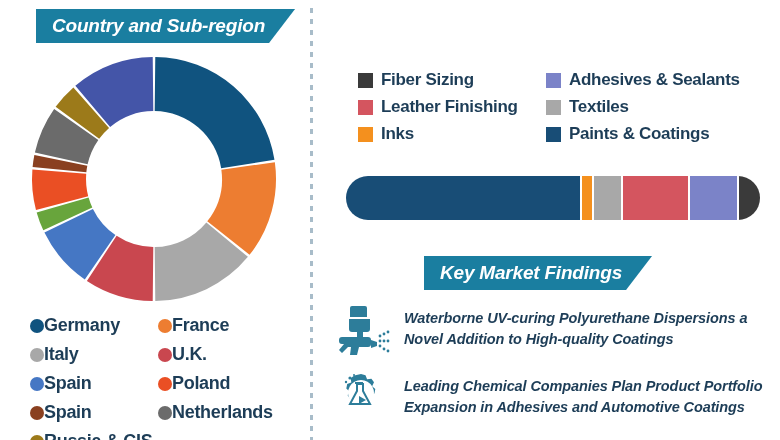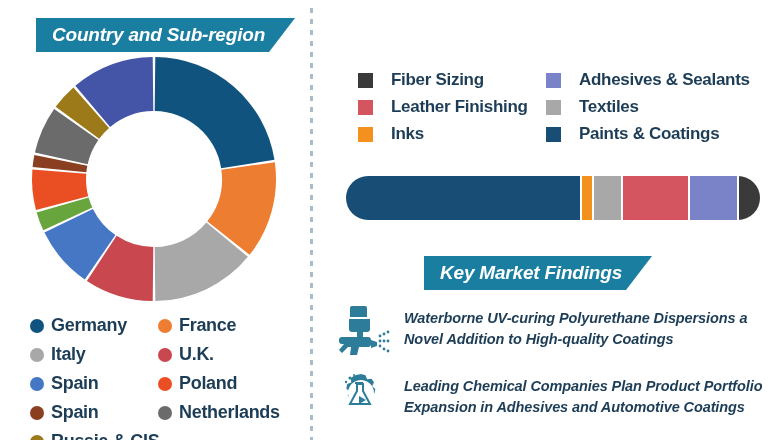--- a/index.html
+++ b/index.html
@@ -24,21 +24,21 @@
   }
   .banner-text {
     color: #ffffff;
     font-size: 19px;
     font-weight: bold;
     font-style: italic;
     letter-spacing: -0.2px;
     white-space: nowrap;
   }
 
-  #banner-country { left: 36px; top: 18px; }
+  #banner-country { left: 36px; top: 9px; }
   #banner-application { left: 474px; top: 7px; }
   #banner-findings { left: 424px; top: 256px; }
 
   
   #divider {
     position: absolute;
     left: 310px; top: 8px;
     width: 3px; height: 432px;
     background-image: linear-gradient(to bottom, #a8bcc9 0 5px, rgba(255,255,255,0) 5px 11px);
     background-size: 3px 11px;
@@ -54,21 +54,21 @@
 
   
   #country-legend {
     position: absolute;
     left: 30px; top: 312px;
     width: 276px;
     display: grid;
     grid-template-columns: 128px 148px;
     row-gap: 2px;
   }
-  .clg-item { display: flex; align-items: center; gap: 7px; height: 27px; }
+  .clg-item { display: flex; align-items: center; height: 27px; }
   .clg-dot {
     width: 14px; height: 14px;
     border-radius: 50%;
     flex: 0 0 14px;
   }
   .clg-label {
     color: #1d3d57;
     font-size: 18px;
     font-weight: bold;
     white-space: nowrap;
@@ -77,21 +77,21 @@
 
   
   #app-legend {
     position: absolute;
     left: 358px; top: 68px;
     width: 400px;
     display: grid;
     grid-template-columns: 188px 212px;
     row-gap: 3px;
   }
-  .alg-item { display: flex; align-items: center; gap: 18px; height: 24px; }
+  .alg-item { display: flex; align-items: center; gap: 8px; height: 24px; }
   .alg-swatch { width: 15px; height: 15px; flex: 0 0 15px; }
   .alg-label {
     color: #1d3d57;
     font-size: 17px;
     font-weight: bold;
     white-space: nowrap;
     letter-spacing: -0.3px;
   }
 
   

